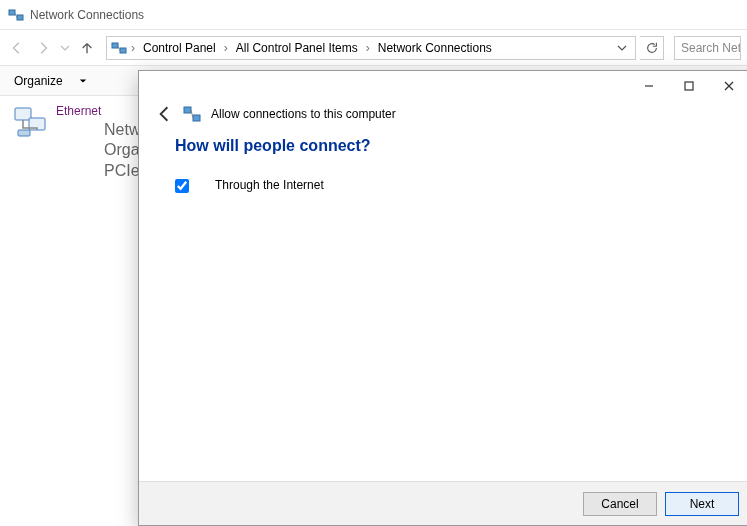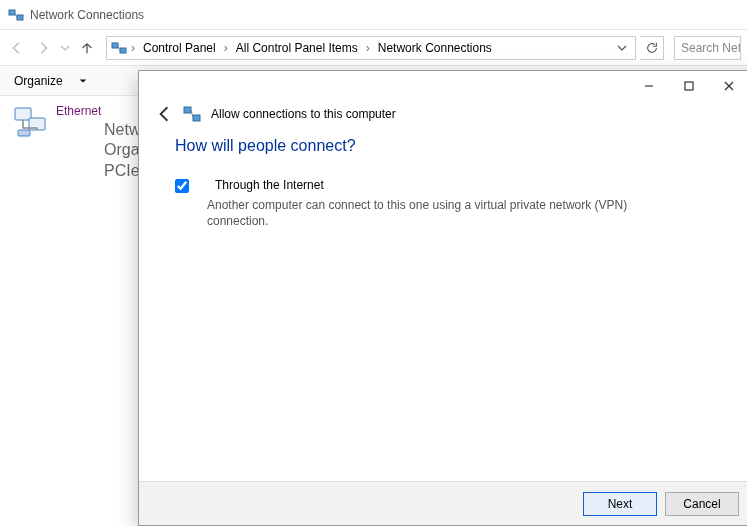--- a/index.html
+++ b/index.html
@@ -36,21 +36,21 @@
     .conn-sub { color: #666; font-size: 16px; margin-left: 48px; }
 
     
     .dialog { position: absolute; left: 138px; top: 70px; width: 616px; height: 456px; background: #fff; border: 1px solid #999; box-shadow: 0 6px 20px rgba(0,0,0,0.25); display: flex; flex-direction: column; }
     .dlg-title { height: 30px; display: flex; align-items: center; justify-content: flex-end; padding: 0 4px; }
     .dlg-ctrl { width: 40px; height: 26px; display: flex; align-items: center; justify-content: center; cursor: pointer; color: #333; }
     .dlg-header { display: flex; align-items: center; gap: 10px; padding: 4px 16px 14px 16px; }
     .dlg-back { cursor: pointer; color: #333; }
     .dlg-bicon { width: 18px; height: 18px; }
     .dlg-body { flex: 1; padding: 0 36px; }
-    .dlg-h1 { color: #003399; font-size: 16px; font-weight: normal; margin-bottom: 22px; }
+    .dlg-h1 { color: #003399; font-size: 16px; font-weight: bold; margin-bottom: 22px; }
     .opt-row { display: flex; align-items: center; gap: 26px; }
     .opt-check { width: 14px; height: 14px; margin-top: 2px; }
     .opt-label { font-size: 12px; }
     .opt-desc { color: #555; font-size: 12px; margin: 4px 0 0 32px; max-width: 460px; line-height: 1.35; }
     .dlg-footer { height: 44px; border-top: 1px solid #ddd; background: #f2f2f2; display: flex; align-items: center; justify-content: flex-end; gap: 8px; padding: 0 14px; }
     .btn { min-width: 74px; height: 24px; border: 1px solid #aaa; background: #e6e6e6; cursor: pointer; font-size: 12px; }
     .btn.primary { border-color: #0b5ed7; background: #e6f0fa; }
 
     svg { display: block; }
   </style>
@@ -183,20 +183,19 @@
     <span>Allow connections to this computer</span>
   </div>
 
   <div class="dlg-body">
     <div class="dlg-h1">How will people connect?</div>
 
     <div class="opt-row">
       <input type="checkbox" class="opt-check" checked="" style="">
       <span class="opt-label">Through the Internet</span>
     </div>
-    <div class="opt-desc">Another computer can connect to this one using a virtual private network (VPN) connection.</div>
   </div>
 
   <div class="dlg-footer">
+    <button class="btn">Cancel</button>
     <button class="btn primary">Next</button>
-    <button class="btn">Cancel</button>
   </div>
 </div>
 
 </body></html>

